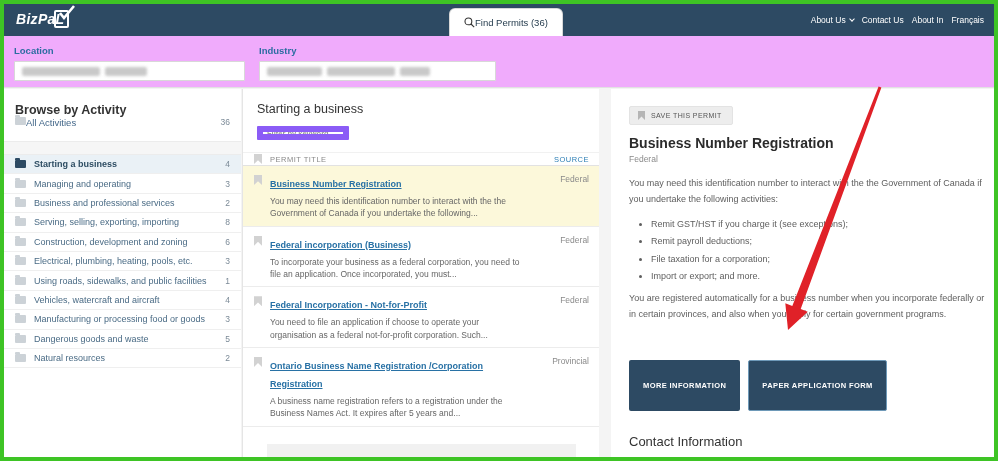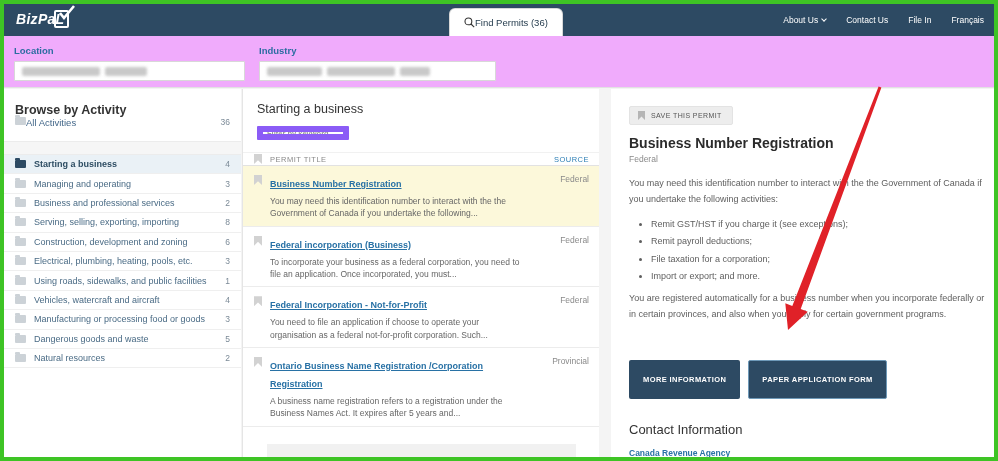--- a/index.html
+++ b/index.html
@@ -10,21 +10,21 @@
     font-family:"Liberation Sans","DejaVu Sans",sans-serif;
     overflow:hidden;
   }
   
   .topbar { position:absolute; left:0; top:0; width:990px; height:32px; background:#2d4a63; }
   .logo { position:absolute; left:12px; top:7px; color:#fff; font-weight:bold; font-style:italic; font-size:14px; letter-spacing:.3px; cursor:pointer; }
   .logo-box { position:absolute; right:-5px; top:-1px; width:15px; height:18px; border:2px solid #fff; border-radius:2px; }
   .logo-check { position:absolute; right:-12px; top:-6px; }
   .tab { position:absolute; left:446px; top:5px; height:27px; background:#fff; border-radius:5px 5px 0 0; display:flex; align-items:center; padding:0 14px; box-shadow:0 0 0 1px #d8d8d8; cursor:pointer; }
   .tab-label { font-size:9.5px; color:#253c4e; }
-  .topnav { position:absolute; right:10px; top:0; height:32px; display:flex; align-items:center; gap:20px; }
+  .topnav { position:absolute; right:10px; top:0; height:32px; display:flex; align-items:center; gap:8px; }
   .topnav a { color:#fff; font-size:8.5px; text-decoration:none; cursor:pointer; white-space:nowrap; }
   .caret { display:inline-block; width:4px; height:4px; border-right:1px solid #fff; border-bottom:1px solid #fff; transform:rotate(45deg); margin-left:4px; vertical-align:2px; }
   
   .filterbar { position:absolute; left:0; top:32px; width:990px; height:52px; background:#f0abfc; border-bottom:1px solid #e2e2e2; }
   .fgroup { position:absolute; top:9px; }
   .fgroup.loc { left:10px; }
   .fgroup.ind { left:255px; }
   .flabel { font-size:9.5px; font-weight:bold; color:#2c6da1; }
   .finput { margin-top:5px; height:20px; background:#fff; border:1px solid #d8d8d8; border-radius:1px; display:flex; align-items:center; gap:5px; padding-left:7px; cursor:text; }
   .fgroup.loc .finput { width:231px; }
@@ -63,21 +63,21 @@
   
   .detail { position:absolute; left:607px; top:85px; width:383px; height:368px; background:#fff; padding:17px 0 0 18px; }
   .save-btn { display:inline-flex; align-items:center; gap:6px; background:#ededed; border:1px solid #e3e3e3; border-radius:2px; padding:4px 10px 4px 8px; font-size:7px; color:#555; letter-spacing:.4px; cursor:pointer; }
   .save-btn .bm { margin-left:0; width:7px; height:9px; background:#b5b5b5; }
   .d-title { margin-top:10px; font-size:14px; font-weight:bold; color:#2b2b2b; }
   .d-jur { margin-top:3px; font-size:8.5px; color:#8a8a8a; }
   .d-par { margin-top:12px; font-size:9px; color:#5e5e5e; line-height:1.75; width:362px; }
   .d-list { margin:11px 0 0 11px; padding-left:11px; }
   .d-list li { font-size:9px; color:#5e5e5e; margin-bottom:7.5px; }
   .d-btns { margin-top:37px; display:flex; gap:8px; }
-  .navy-btn { background:#2d4a63; color:#fff; border:none; font-size:7.5px; font-weight:bold; letter-spacing:.4px; padding:15px 14px; border-radius:2px; cursor:pointer; font-family:inherit; }
+  .navy-btn { background:#2d4a63; color:#fff; border:none; font-size:7.5px; font-weight:bold; letter-spacing:.4px; padding:21px 14px; border-radius:2px; cursor:pointer; font-family:inherit; }
   .navy-btn.focus { border:1px solid #6e99b8; padding:7px 13px; }
   .c-title { margin-top:23px; font-size:13px; color:#333; }
   .c-links { margin-top:11px; }
   .c-link { display:block; font-size:8.5px; color:#2871a5; text-decoration:underline; cursor:pointer; margin-bottom:4px; }
   .c-link.bold { font-weight:bold; }
   
   .arrow-overlay { position:absolute; left:-4px; top:-4px; width:998px; height:461px; pointer-events:none; z-index:20; }
 </style>
 </head>
 <body>
@@ -97,21 +97,21 @@
       <svg width="11" height="11" viewBox="0 0 11 11">
         <circle cx="4.4" cy="4.4" r="3.4" fill="none" stroke="#333" stroke-width="1.1"></circle>
         <line x1="7" y1="7" x2="10.2" y2="10.2" stroke="#333" stroke-width="1.1"></line>
       </svg>
       <span class="tab-label">Find Permits (36)</span>
     </div>
 
     <div class="topnav">
       <a><span>About Us</span><span class="caret"></span></a>
       <a>Contact Us</a>
-      <a>File In</a>
+      <a>About In</a>
       <a>Français</a>
     </div>
   </div>
 
   <div class="filterbar">
     <div class="fgroup loc">
       <div class="flabel">Location</div>
       <div class="finput">
         <span class="blurseg" style="width:78px"></span>
         <span class="blurseg" style="width:42px"></span>

